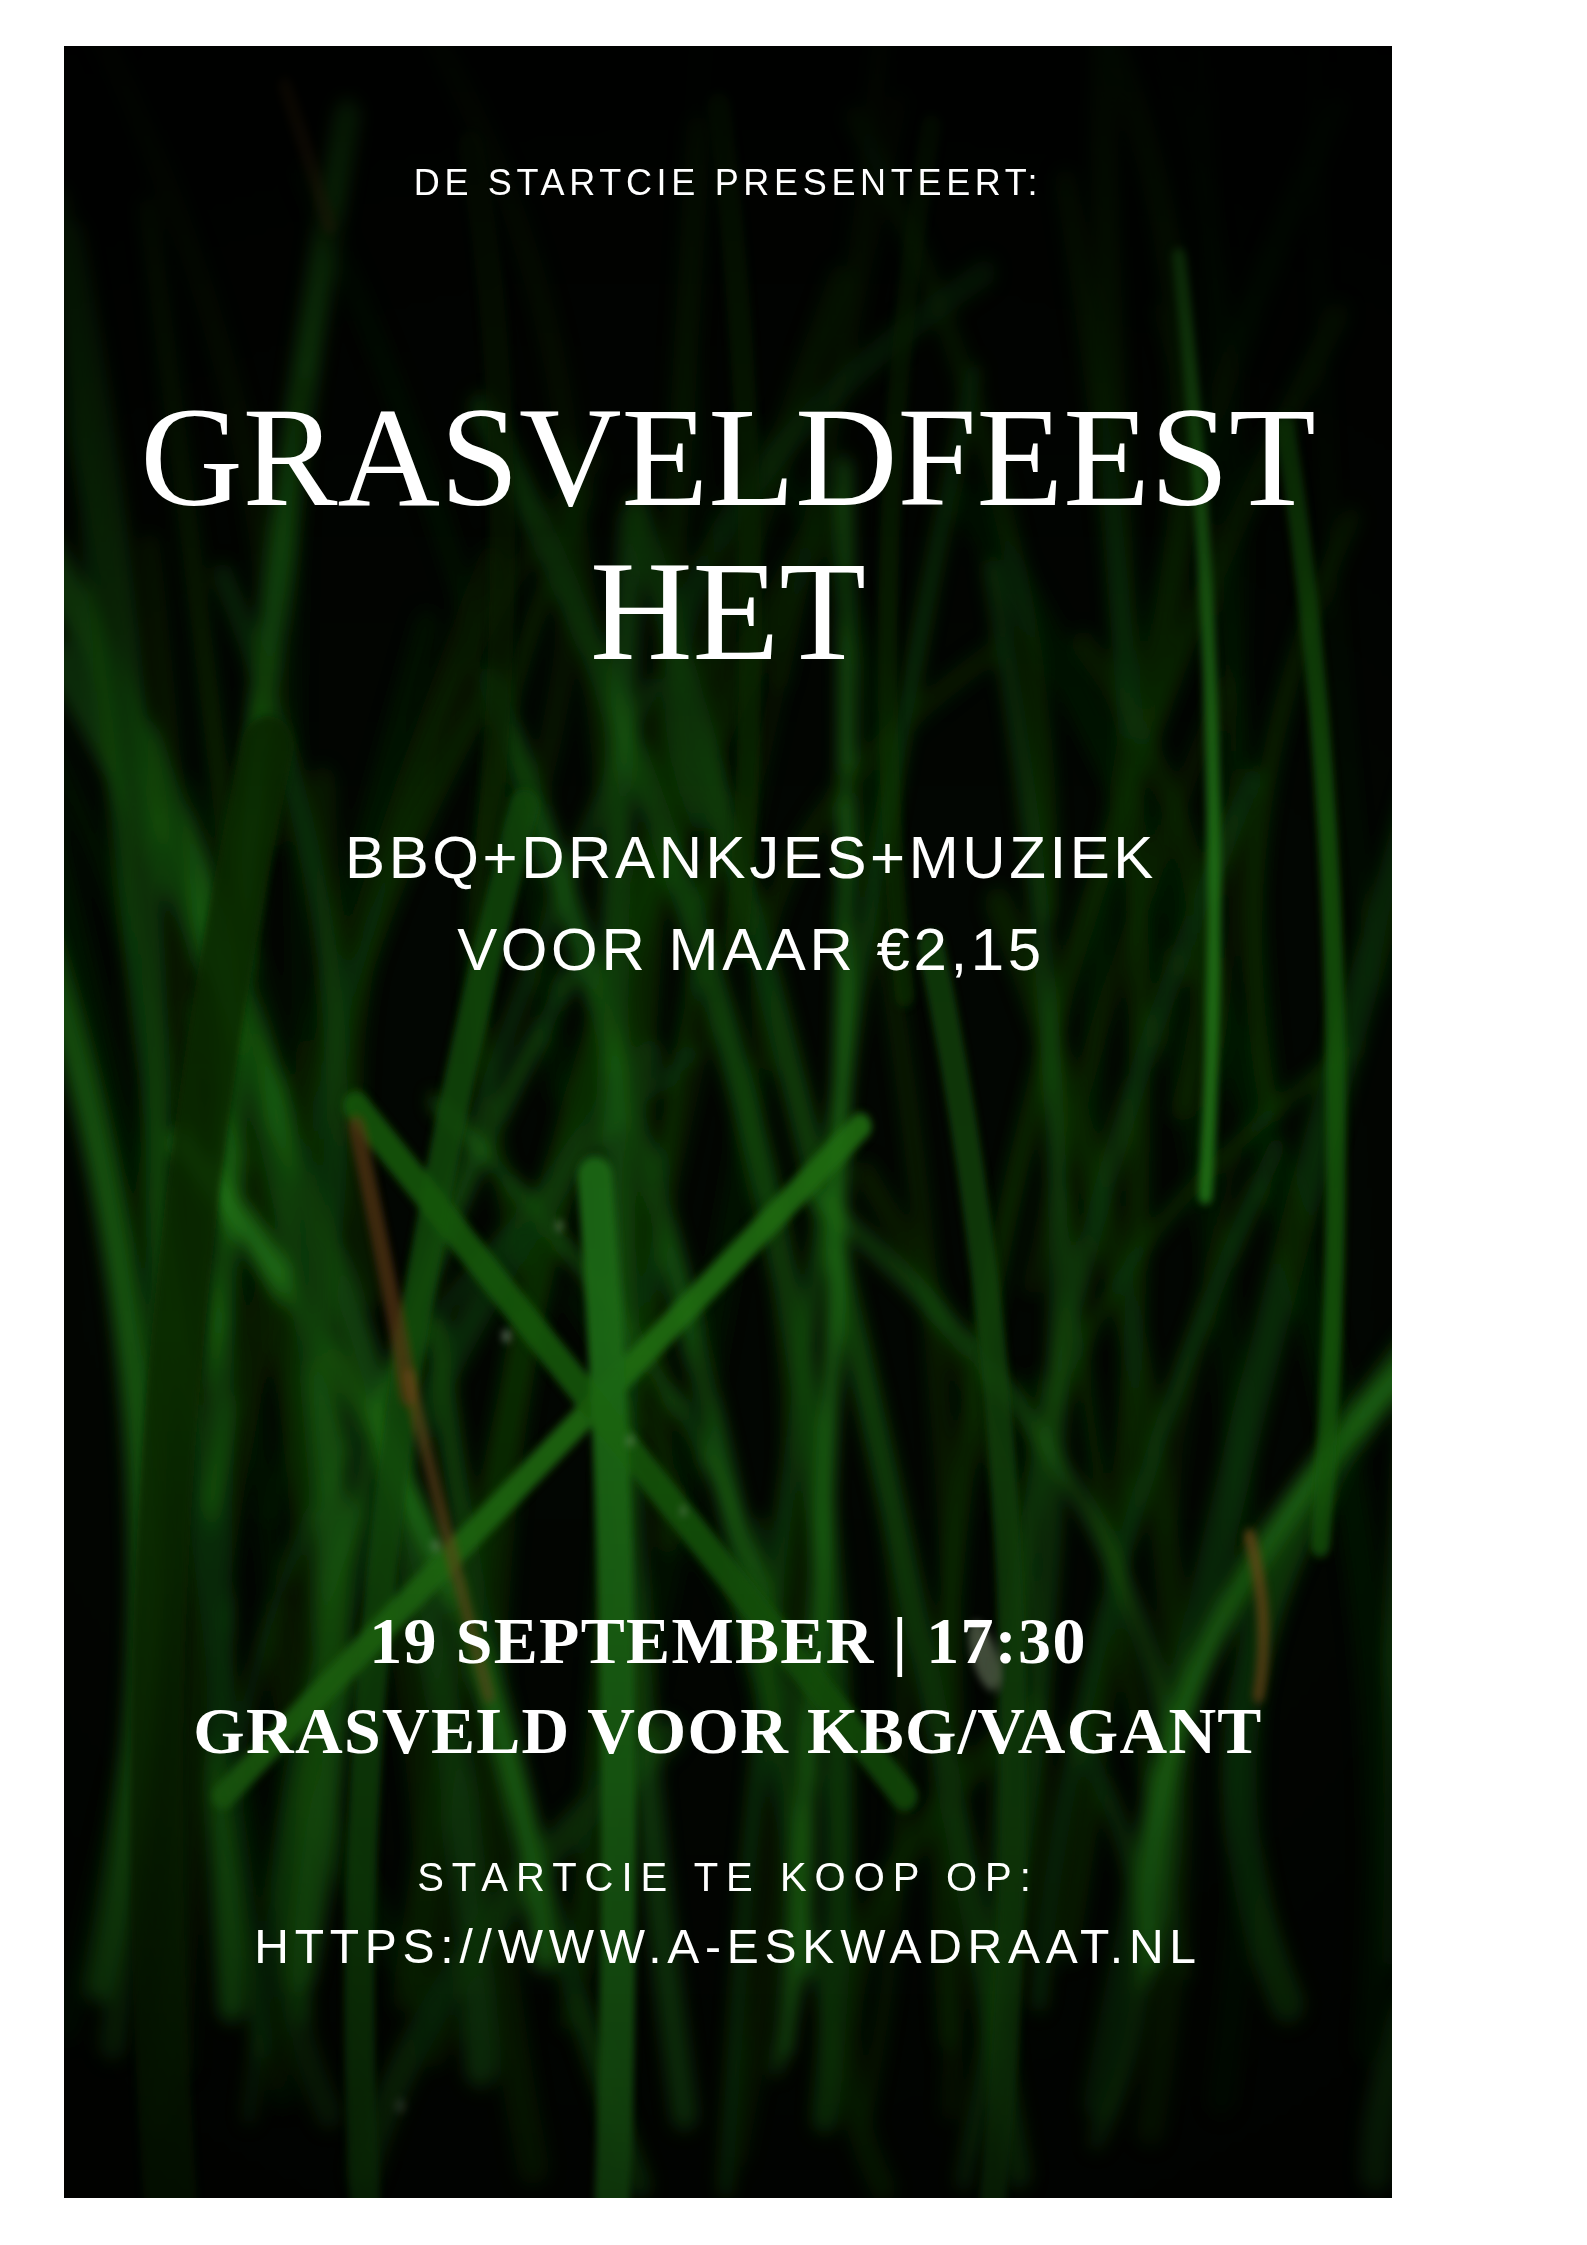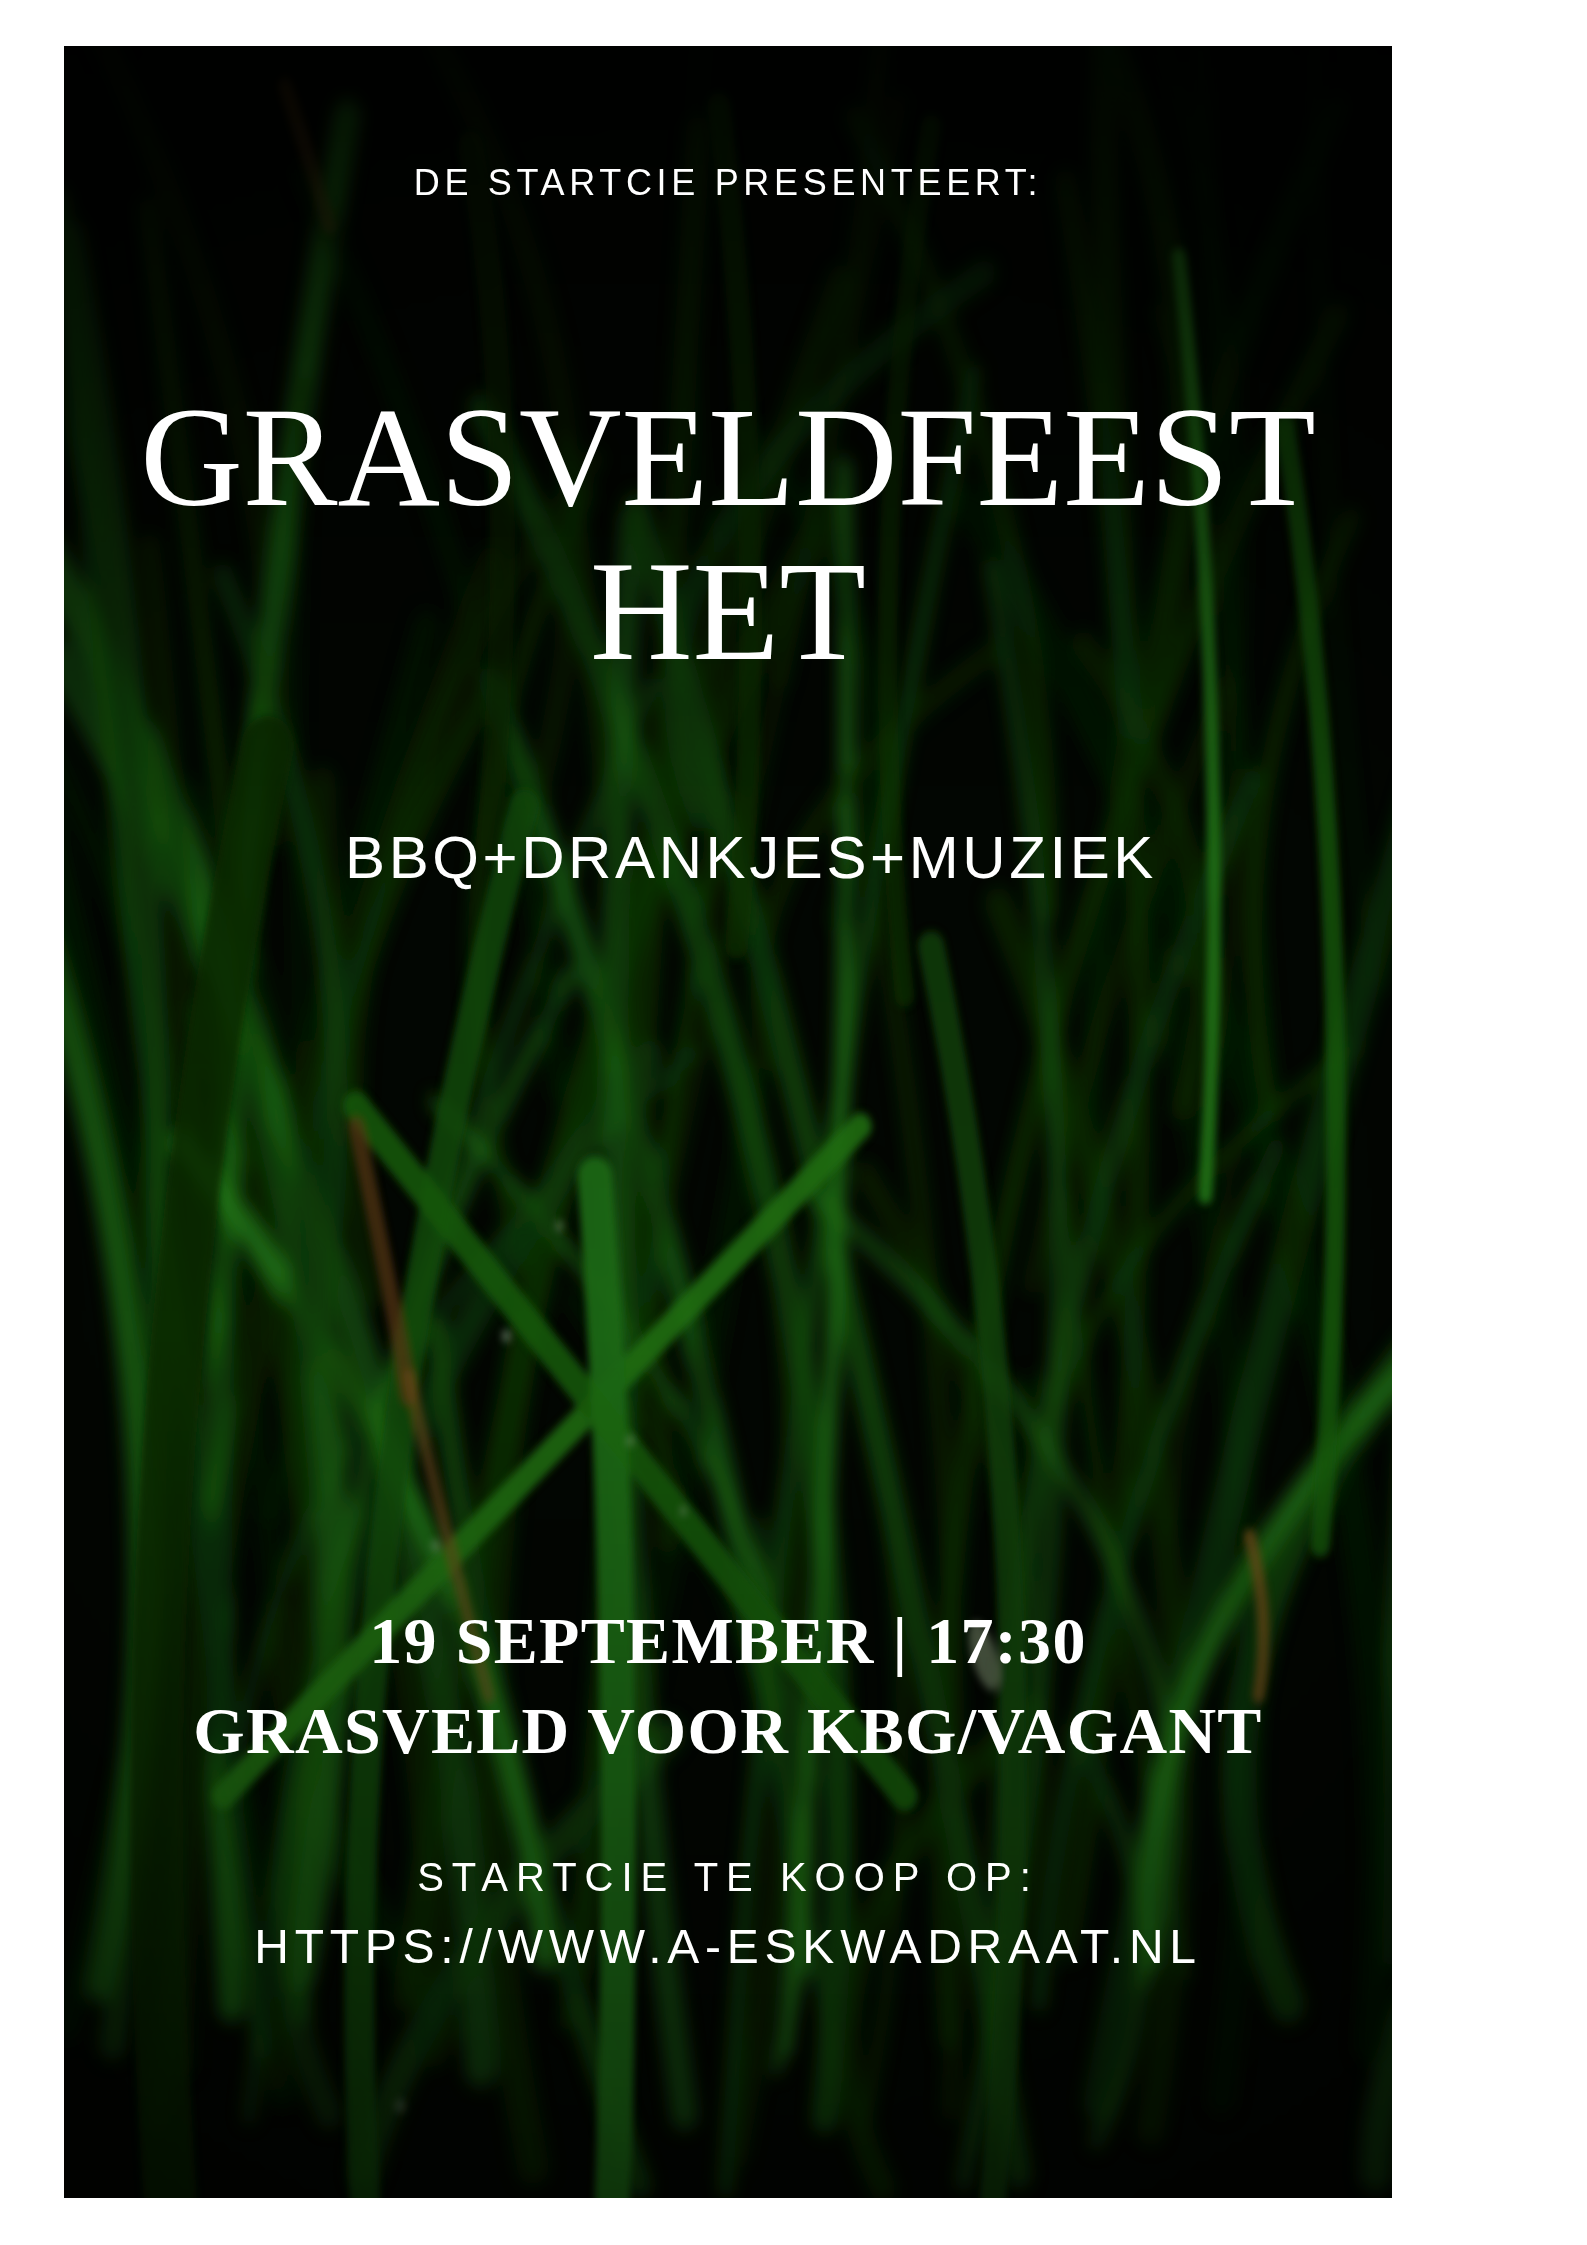--- a/index.html
+++ b/index.html
@@ -230,20 +230,21 @@
 
     <div class="txt kicker">DE STARTCIE PRESENTEERT:</div>
 
     <div class="txt title">
       <div>GRASVELDFEEST</div>
       <div>HET</div>
     </div>
 
     <div class="txt subtitle">
       <div>BBQ+DRANKJES+MUZIEK</div>
+      <div>VOOR MAAR €2,15</div>
     </div>
 
     <div class="txt when">
       <div>19 SEPTEMBER | 17:30</div>
       <div>GRASVELD VOOR KBG/VAGANT</div>
     </div>
 
     <div class="txt tickets-label">STARTCIE TE KOOP OP:</div>
     <div class="txt tickets-url">HTTPS://WWW.A-ESKWADRAAT.NL</div>
 

